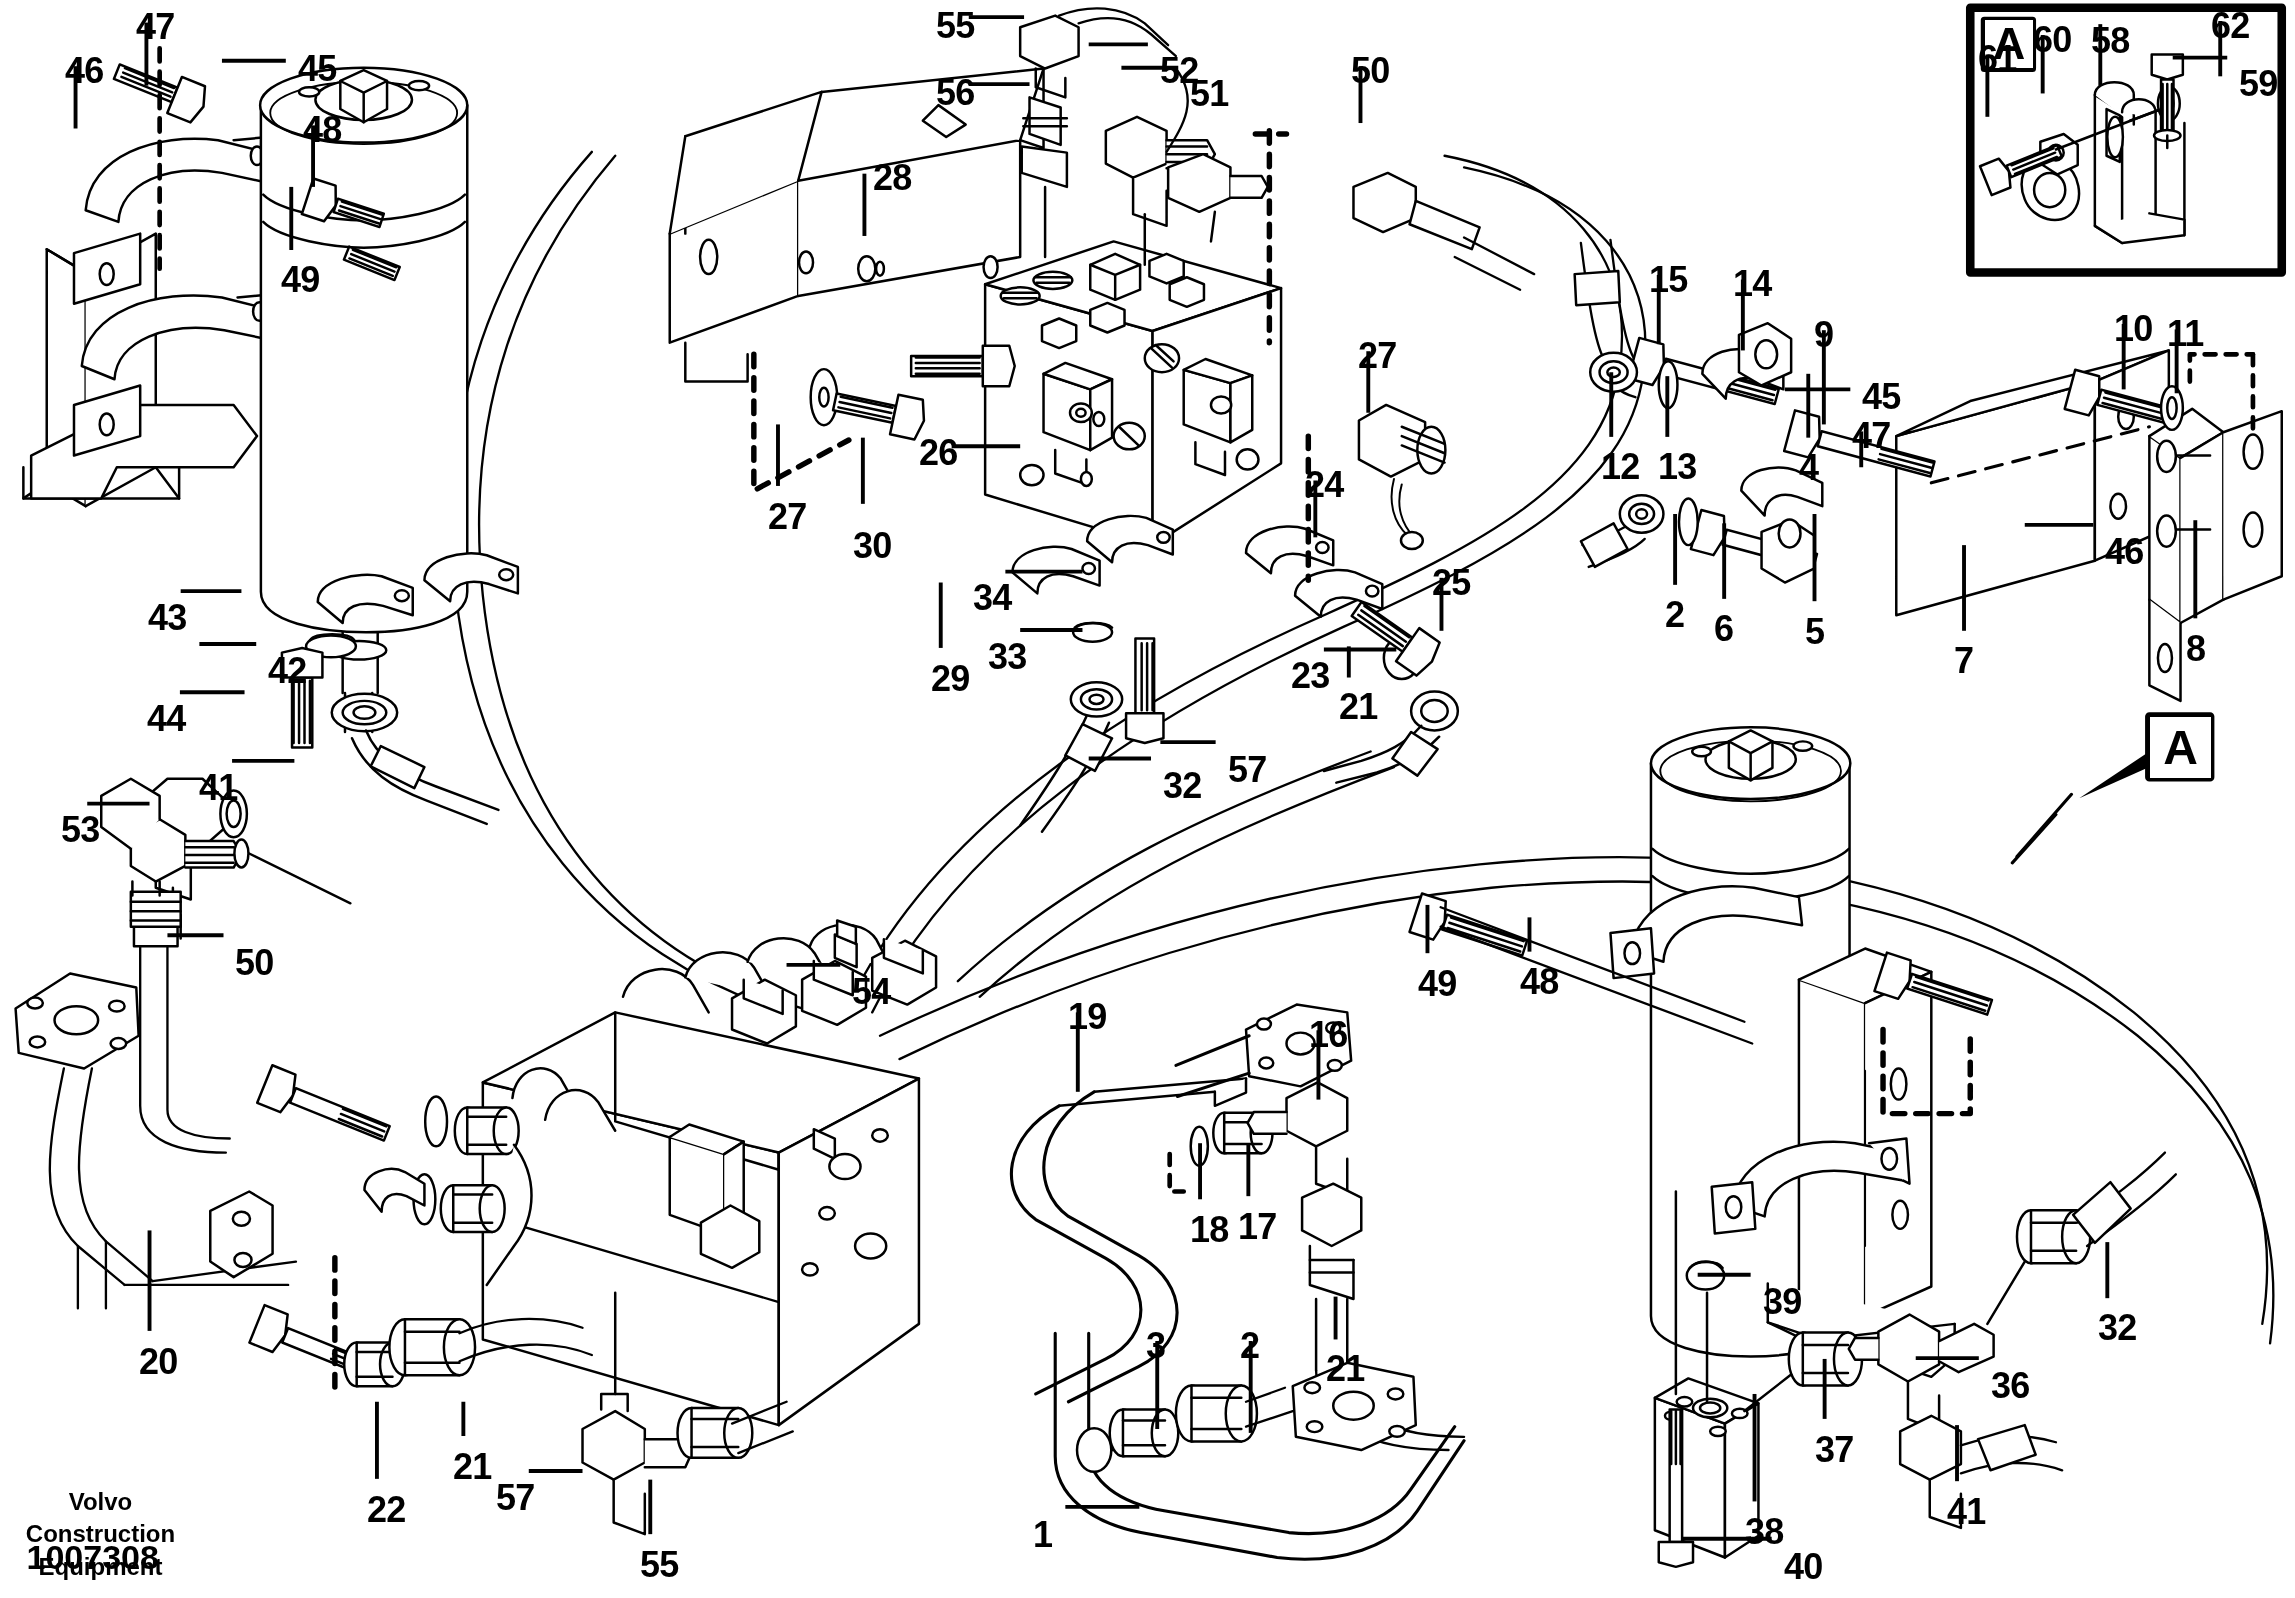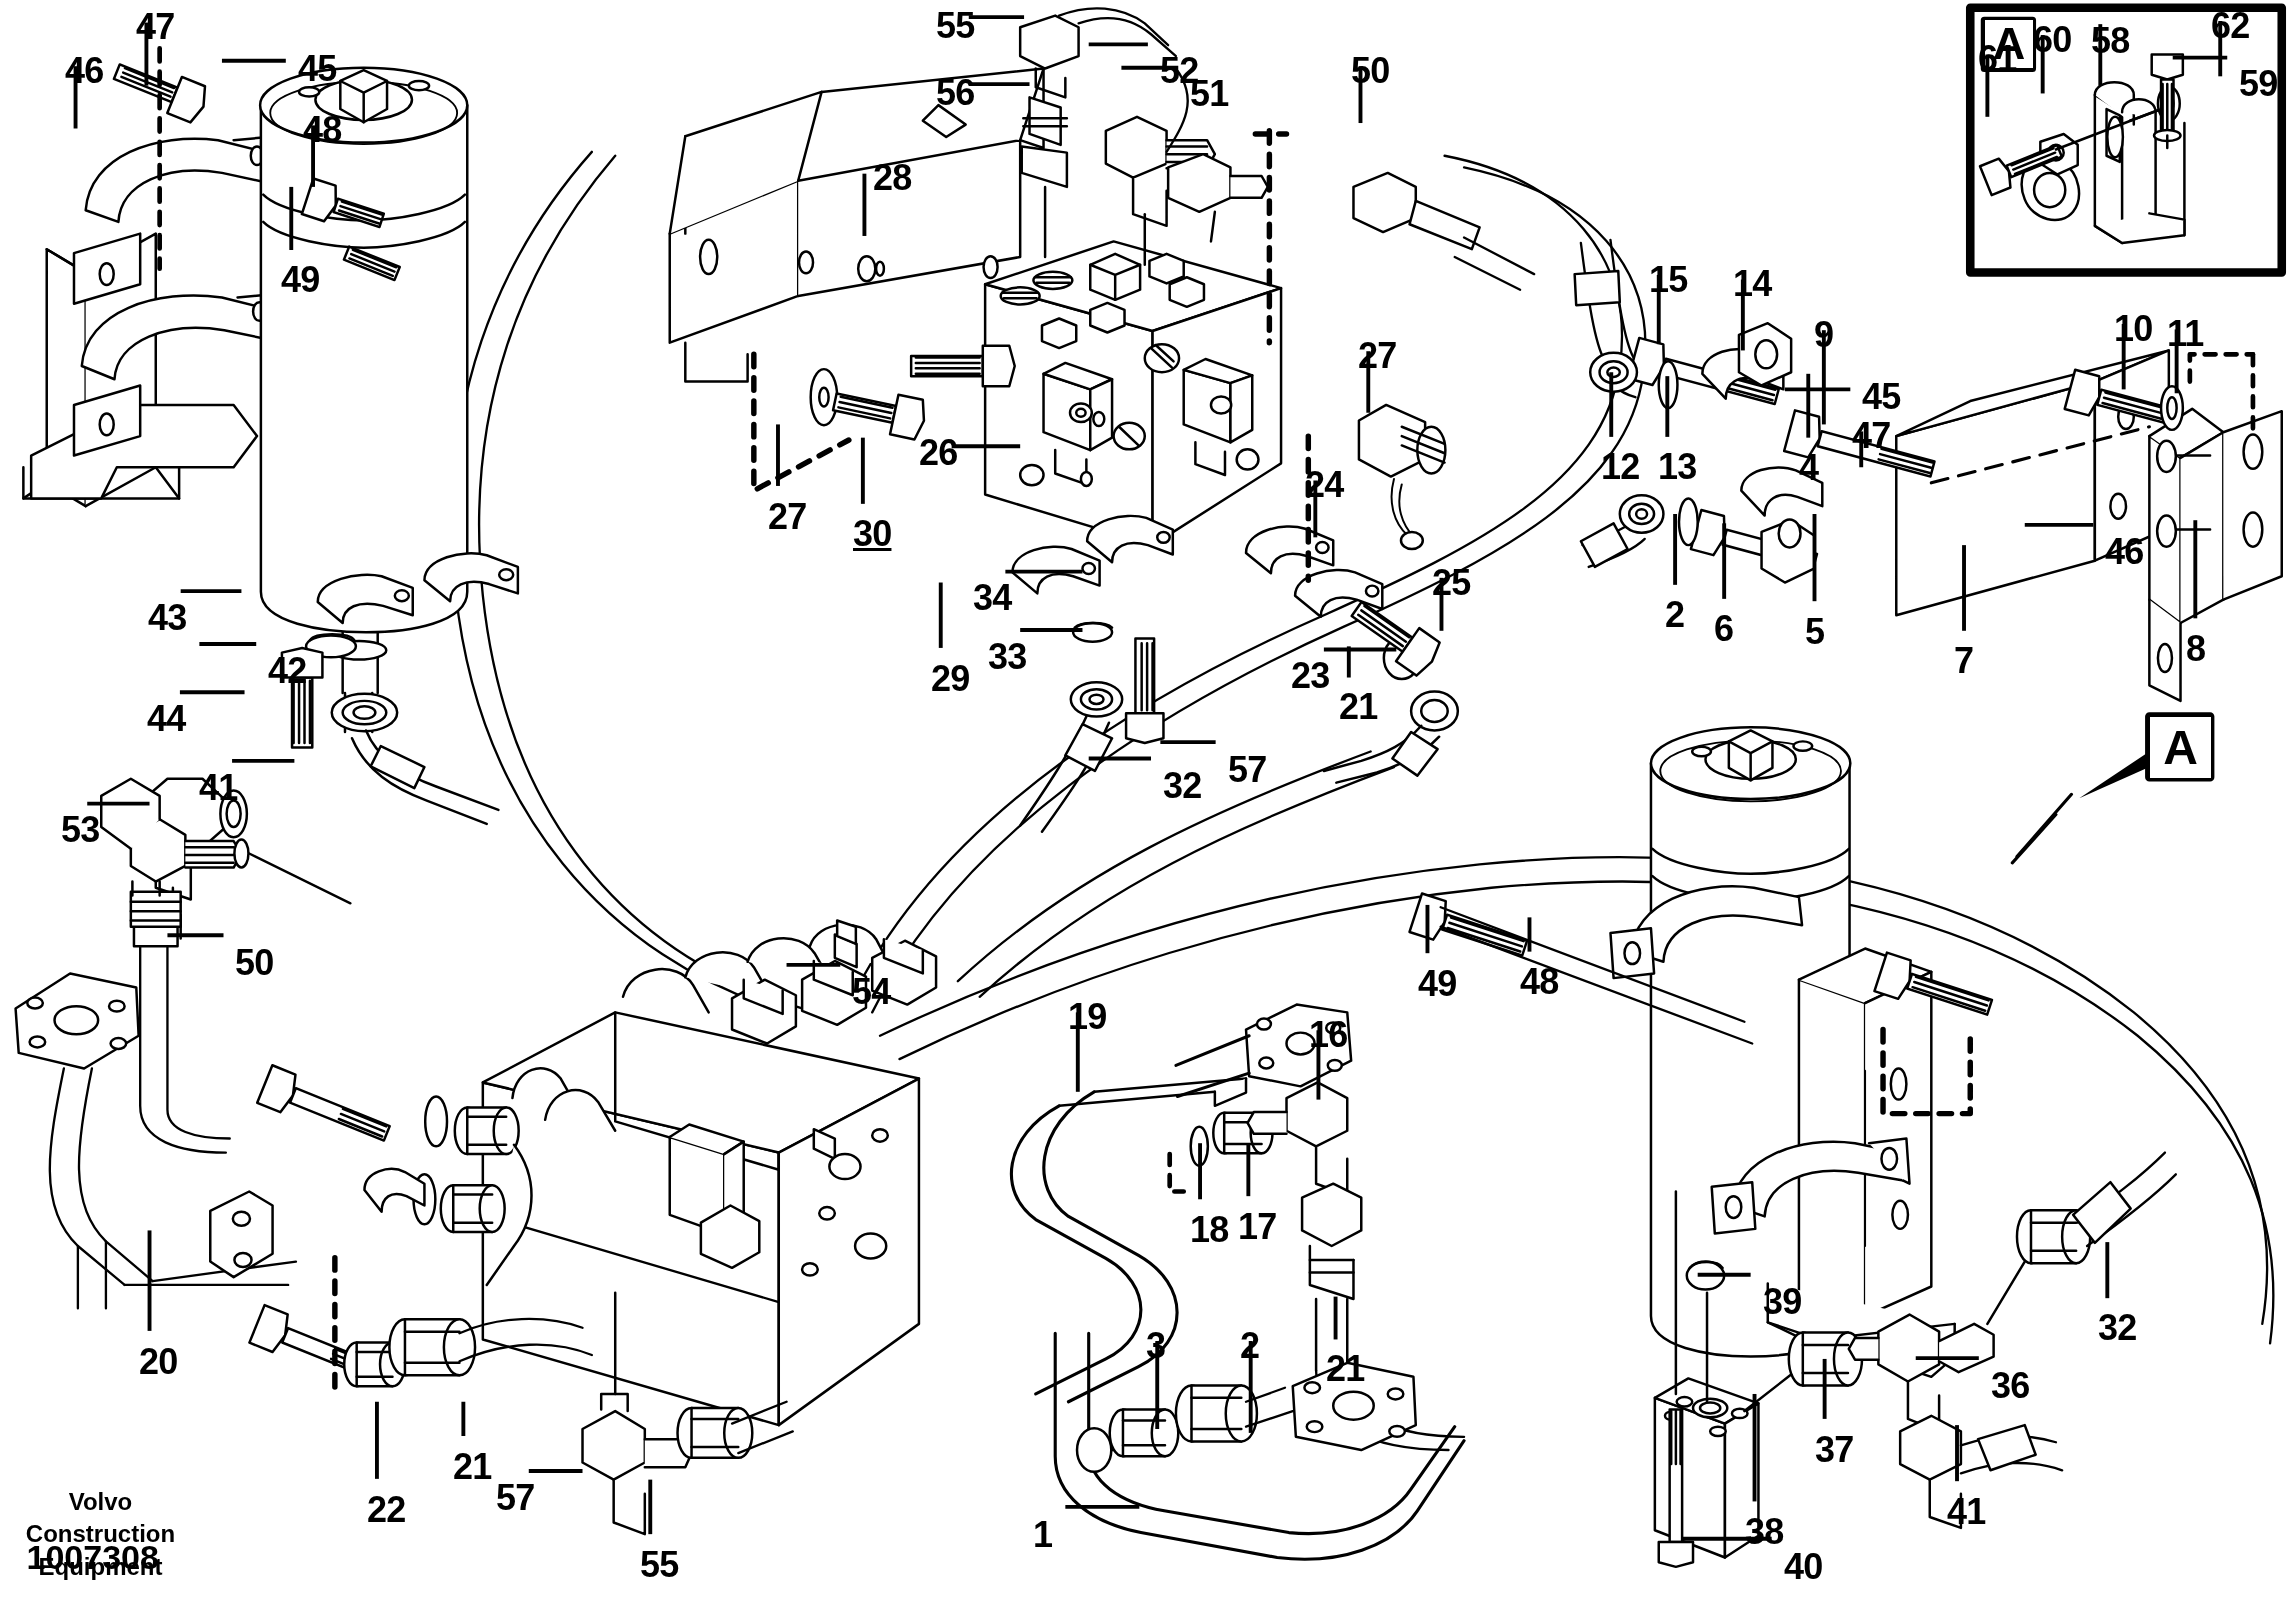--- a/index.html
+++ b/index.html
@@ -794,21 +794,21 @@
       <div class="lbl n" style="left: 1326px; top: 1351px;">21</div>
       <div class="lbl n" style="left: 1339px; top: 689px;">21</div>
       <div class="lbl n" style="left: 367px; top: 1492px;">22</div>
       <div class="lbl n" style="left: 1291px; top: 658px;">23</div>
       <div class="lbl n" style="left: 1305px; top: 467px;">24</div>
       <div class="lbl n" style="left: 1432px; top: 565px;">25</div>
       <div class="lbl n" style="left: 919px; top: 435px;">26</div>
       <div class="lbl n" style="left: 1358px; top: 338px;">27</div>
       <div class="lbl n" style="left: 854px; top: 160px; margin-left: 19px;">28</div>
       <div class="lbl n" style="left: 931px; top: 661px;">29</div>
-      <div class="lbl n" style="left: 853px; top: 516px; text-decoration: underline;">30</div>
+      <div class="lbl n" style="left: 853px; top: 528px;">30</div>
       <div class="lbl n" style="left: 768px; top: 499px;">27</div>
       <div class="lbl n" style="left: 1163px; top: 768px;">32</div>
       <div class="lbl n" style="left: 2098px; top: 1310px;">32</div>
       <div class="lbl n" style="left: 988px; top: 639px;">33</div>
       <div class="lbl n" style="left: 973px; top: 580px;">34</div>
       <div class="lbl n" style="left: 1228px; top: 752px;">57</div>
       <div class="lbl n" style="left: 1991px; top: 1368px;">36</div>
       <div class="lbl n" style="left: 1815px; top: 1432px;">37</div>
       <div class="lbl n" style="left: 1745px; top: 1514px;">38</div>
       <div class="lbl n" style="left: 1763px; top: 1284px;">39</div>

